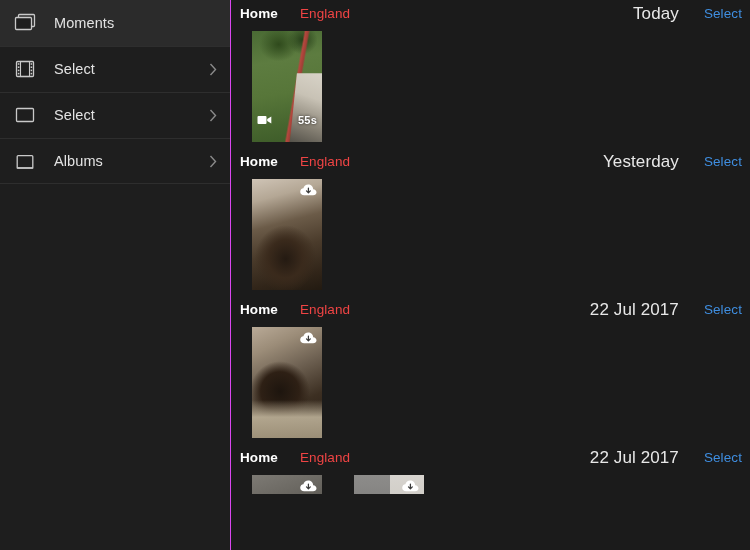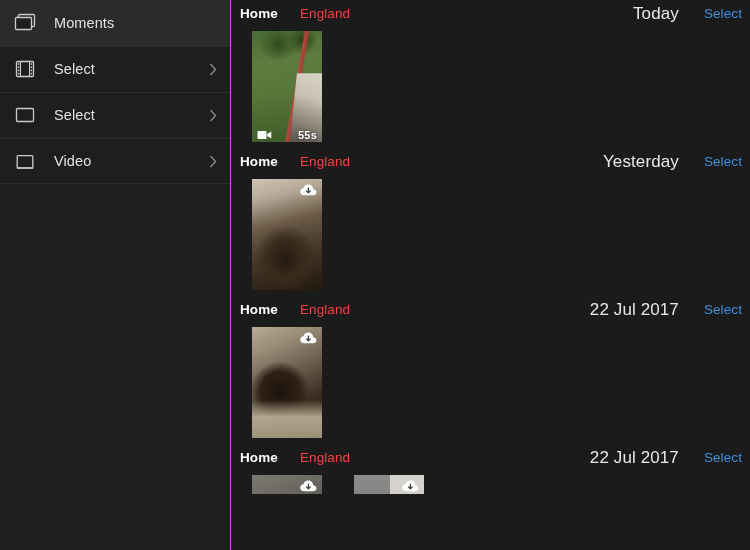--- a/index.html
+++ b/index.html
@@ -199,21 +199,21 @@
   
   .cloud-badge {
     position: absolute;
     top: 4px; right: 4px;
     width: 19px; height: 14px;
     z-index: 5;
     display: flex; align-items: center; justify-content: center;
   }
   .video-badge {
     position: absolute;
-    left: 5px; bottom: 0; right: 5px;
+    left: 5px; bottom: 15px; right: 5px;
     height: 14px;
     display: flex;
     align-items: center;
     z-index: 5;
   }
   .video-badge .vb-dur {
     margin-left: auto;
     color: #ffffff;
     font-size: 11px;
     font-weight: bold;
@@ -277,21 +277,21 @@
         </span>
       </div>
 
       <div class="nav-item">
         <span class="nav-icon">
           <svg width="22" height="20" viewBox="0 0 22 20">
             <path d="M3.2,17 L3.2,5.6 C3.2,5.0 3.6,4.6 4.2,4.6 L17.8,4.6 C18.4,4.6 18.8,5.0 18.8,5.6 L18.8,17 Z" fill="none" stroke="#c9c9c9" stroke-width="1.3" stroke-linejoin="round"></path>
             <line x1="3.2" y1="17" x2="18.8" y2="17" stroke="#c9c9c9" stroke-width="1.3"></line>
           </svg>
         </span>
-        <span class="nav-label">Video</span>
+        <span class="nav-label">Albums</span>
         <span class="nav-chevron">
           <svg width="8" height="13" viewBox="0 0 8 13">
             <polyline points="1.5,1 6.5,6.5 1.5,12" fill="none" stroke="#8a8a8a" stroke-width="1.4"></polyline>
           </svg>
         </span>
       </div>
 
     </div>
   </aside>
 

